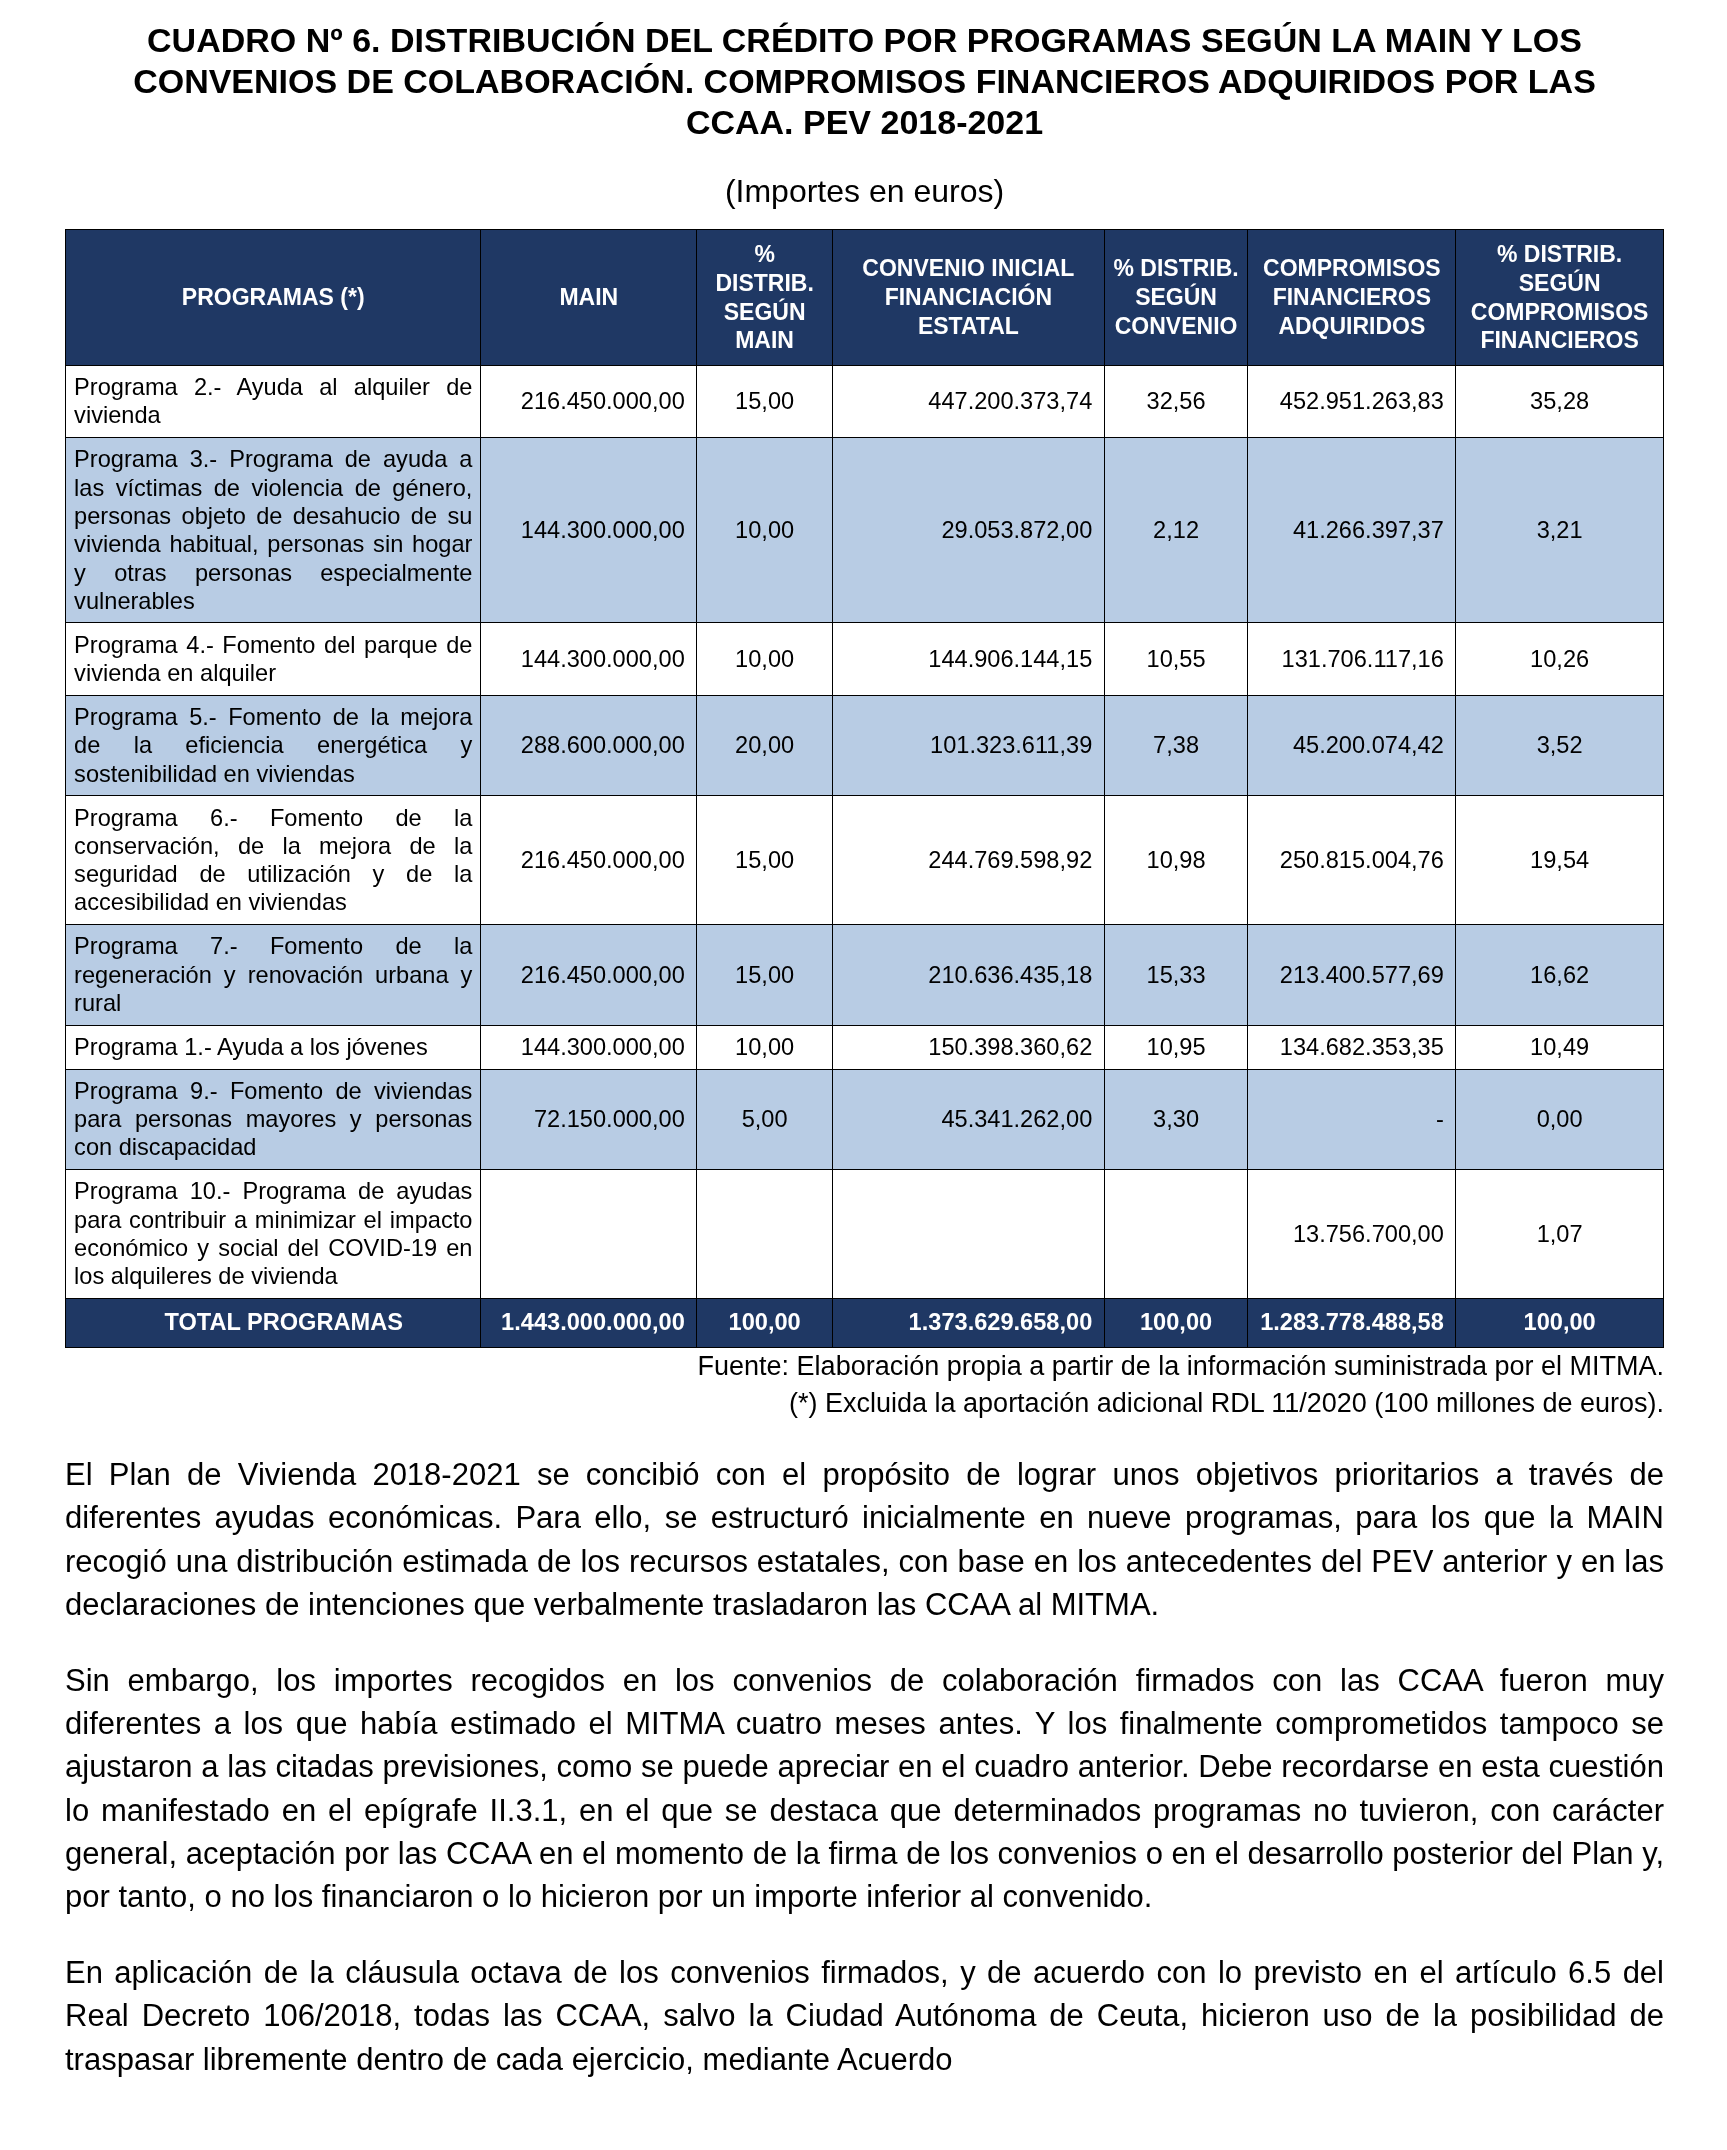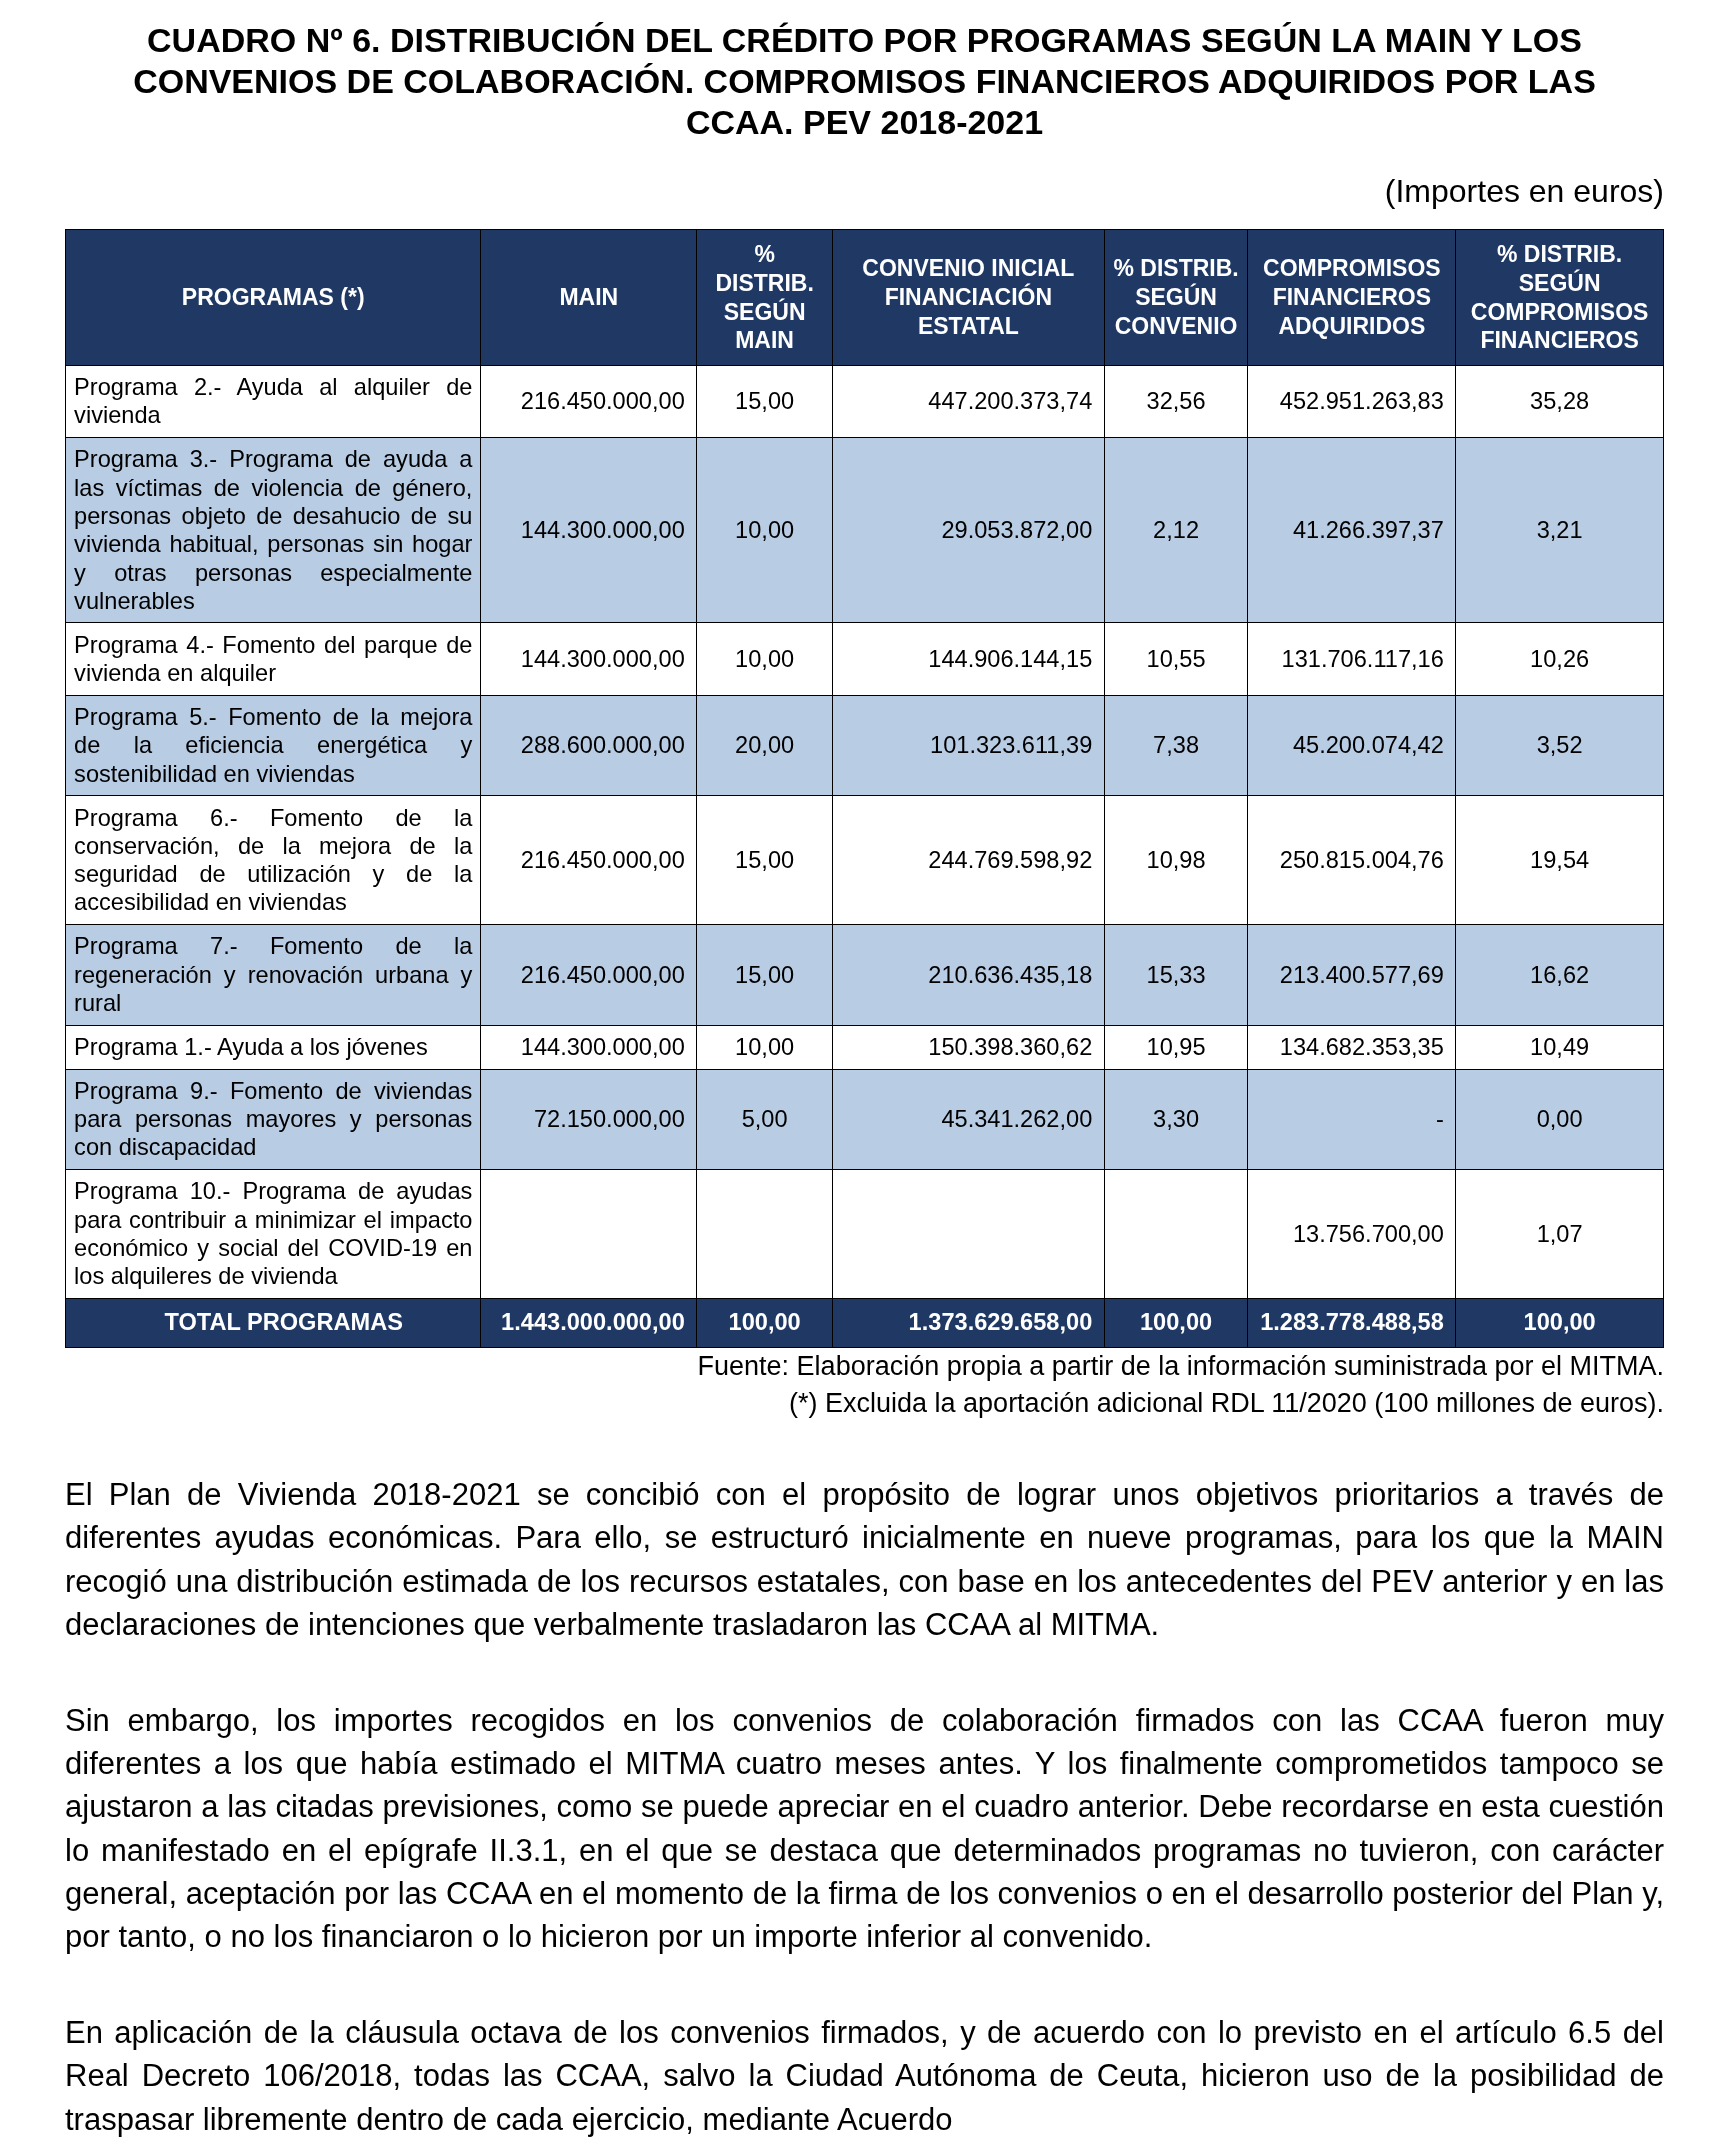--- a/index.html
+++ b/index.html
@@ -17,21 +17,21 @@
     position: relative;
   }
   .title {
     text-align: center;
     font-weight: bold;
     font-size: 34px;
     line-height: 1.22;
     margin: 0 19.5px;
   }
   .subtitle {
-    text-align: right;
+    text-align: center;
     font-size: 32px;
     margin-top: 29px;
   }
   table.main-table {
     width: 100%;
     border-collapse: collapse;
     table-layout: fixed;
     margin-top: 19.5px;
   }
   table.main-table th,
@@ -80,21 +80,21 @@
   tfoot td:nth-child(7) { text-align: center; }
   .footnotes {
     font-size: 27px;
     line-height: 1.35;
     text-align: right;
   }
   .body-text p {
     font-size: 31px;
     line-height: 1.4;
     text-align: justify;
-    margin-top: 52px;
+    margin-top: 32px;
   }
 </style>
 </head>
 <body>
 
 <div class="page">
 
   <div class="title">CUADRO Nº 6. DISTRIBUCIÓN DEL CRÉDITO POR PROGRAMAS SEGÚN LA MAIN Y LOS CONVENIOS DE COLABORACIÓN. COMPROMISOS FINANCIEROS ADQUIRIDOS POR LAS CCAA. PEV 2018-2021</div>
 
   <div class="subtitle">(Importes en euros)</div>

